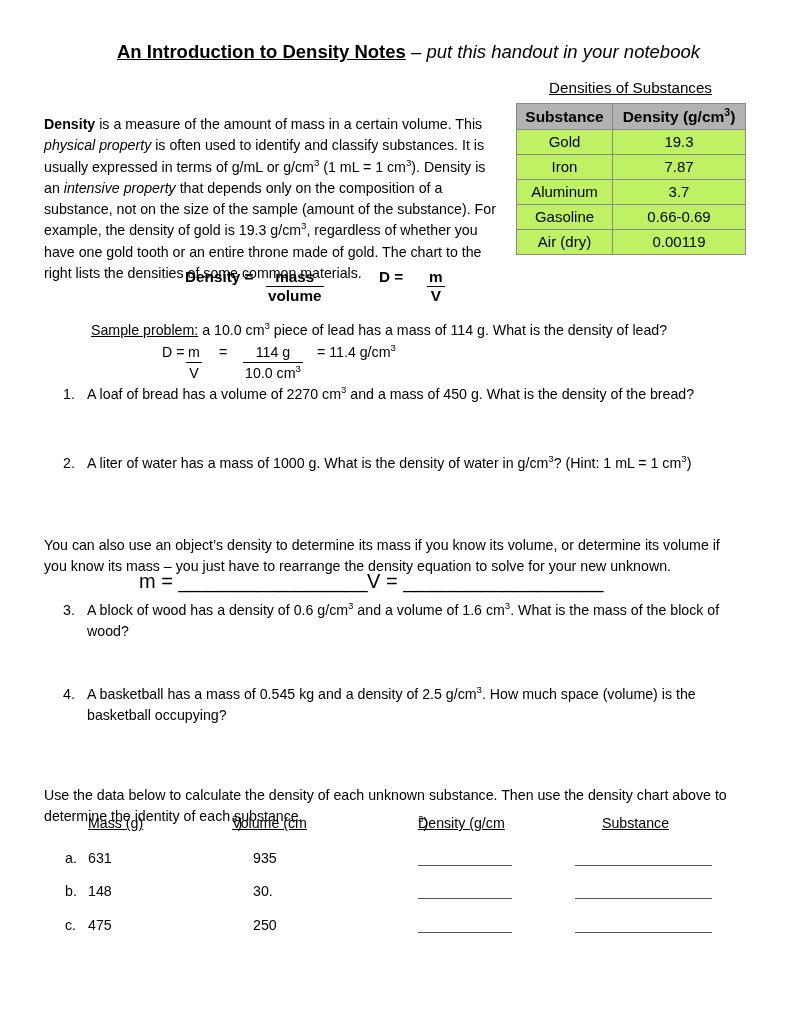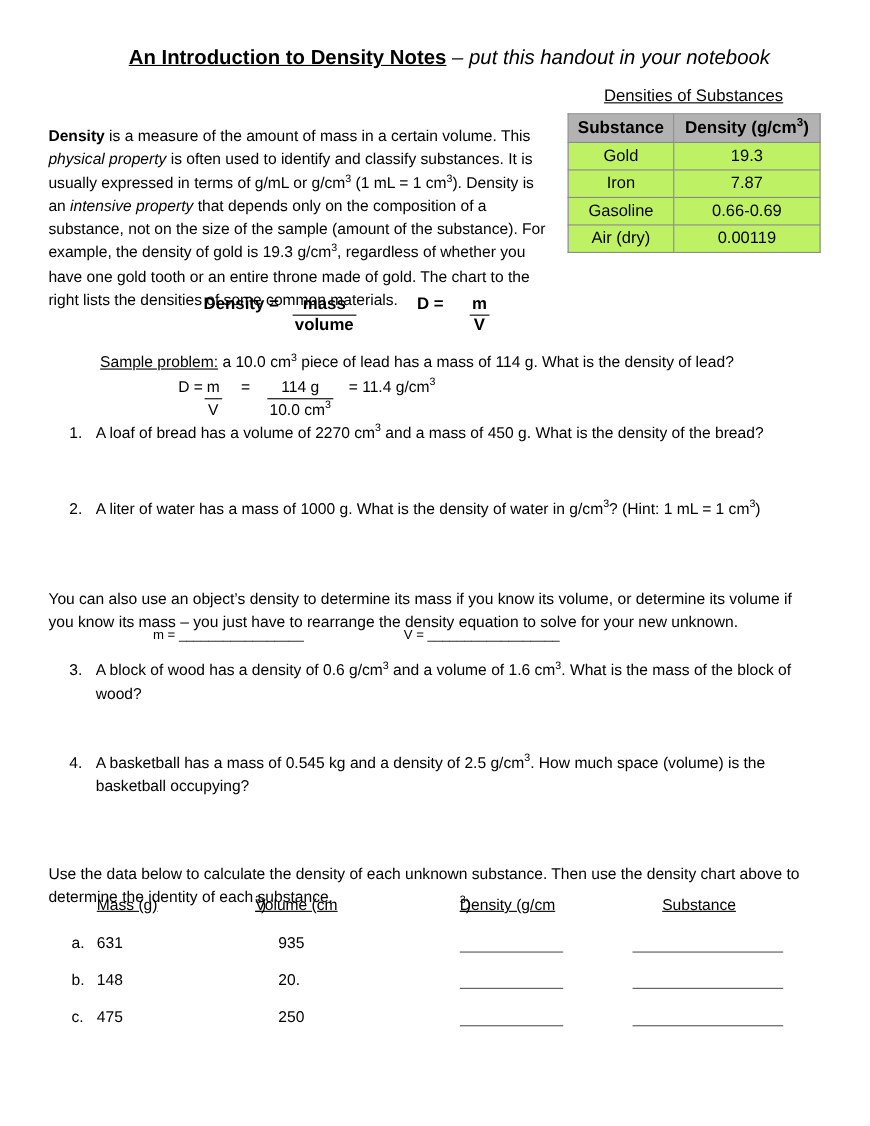--- a/index.html
+++ b/index.html
@@ -136,21 +136,21 @@
     font-size: 14.2px;
     line-height: 1.5;
   }
 
   
   .mv-row {
     position: absolute;
     left: 44px; top: 570px;
     width: 700px;
     height: 22px;
-    font-size: 12px;
+    font-size: 20px;
   }
   .mv-m { position: absolute; left: 95px; top: 0; white-space: pre; }
   .mv-v { position: absolute; left: 323px; top: 0; white-space: pre; }
 
   
   .bottom-instr {
     position: absolute;
     left: 44px; top: 771px;
     width: 690px;
     font-size: 14.2px;
@@ -212,20 +212,24 @@
       </tr>
     </thead>
     <tbody>
       <tr>
           <td>Gold</td>
           <td>19.3</td>
         </tr>
       <tr>
           <td>Iron</td>
           <td>7.87</td>
+        </tr>
+      <tr>
+          <td>Aluminum</td>
+          <td>3.7</td>
         </tr>
       <tr>
           <td>Gasoline</td>
           <td>0.66-0.69</td>
         </tr>
       <tr>
           <td>Air (dry)</td>
           <td>0.00119</td>
         </tr>
     </tbody>
@@ -303,21 +307,21 @@
     <span class="lbl">a.</span>
     <span class="mass">631</span>
     <span class="vol">935</span>
     <span class="blank-a"></span>
     <span class="blank-b"></span>
   </div>
 
   <div class="data-row" id="row-b">
     <span class="lbl">b.</span>
     <span class="mass">148</span>
-    <span class="vol">20.</span>
+    <span class="vol">30.</span>
     <span class="blank-a"></span>
     <span class="blank-b"></span>
   </div>
 
   <div class="data-row" id="row-c">
     <span class="lbl">c.</span>
     <span class="mass">475</span>
     <span class="vol">250</span>
     <span class="blank-a"></span>
     <span class="blank-b"></span>

